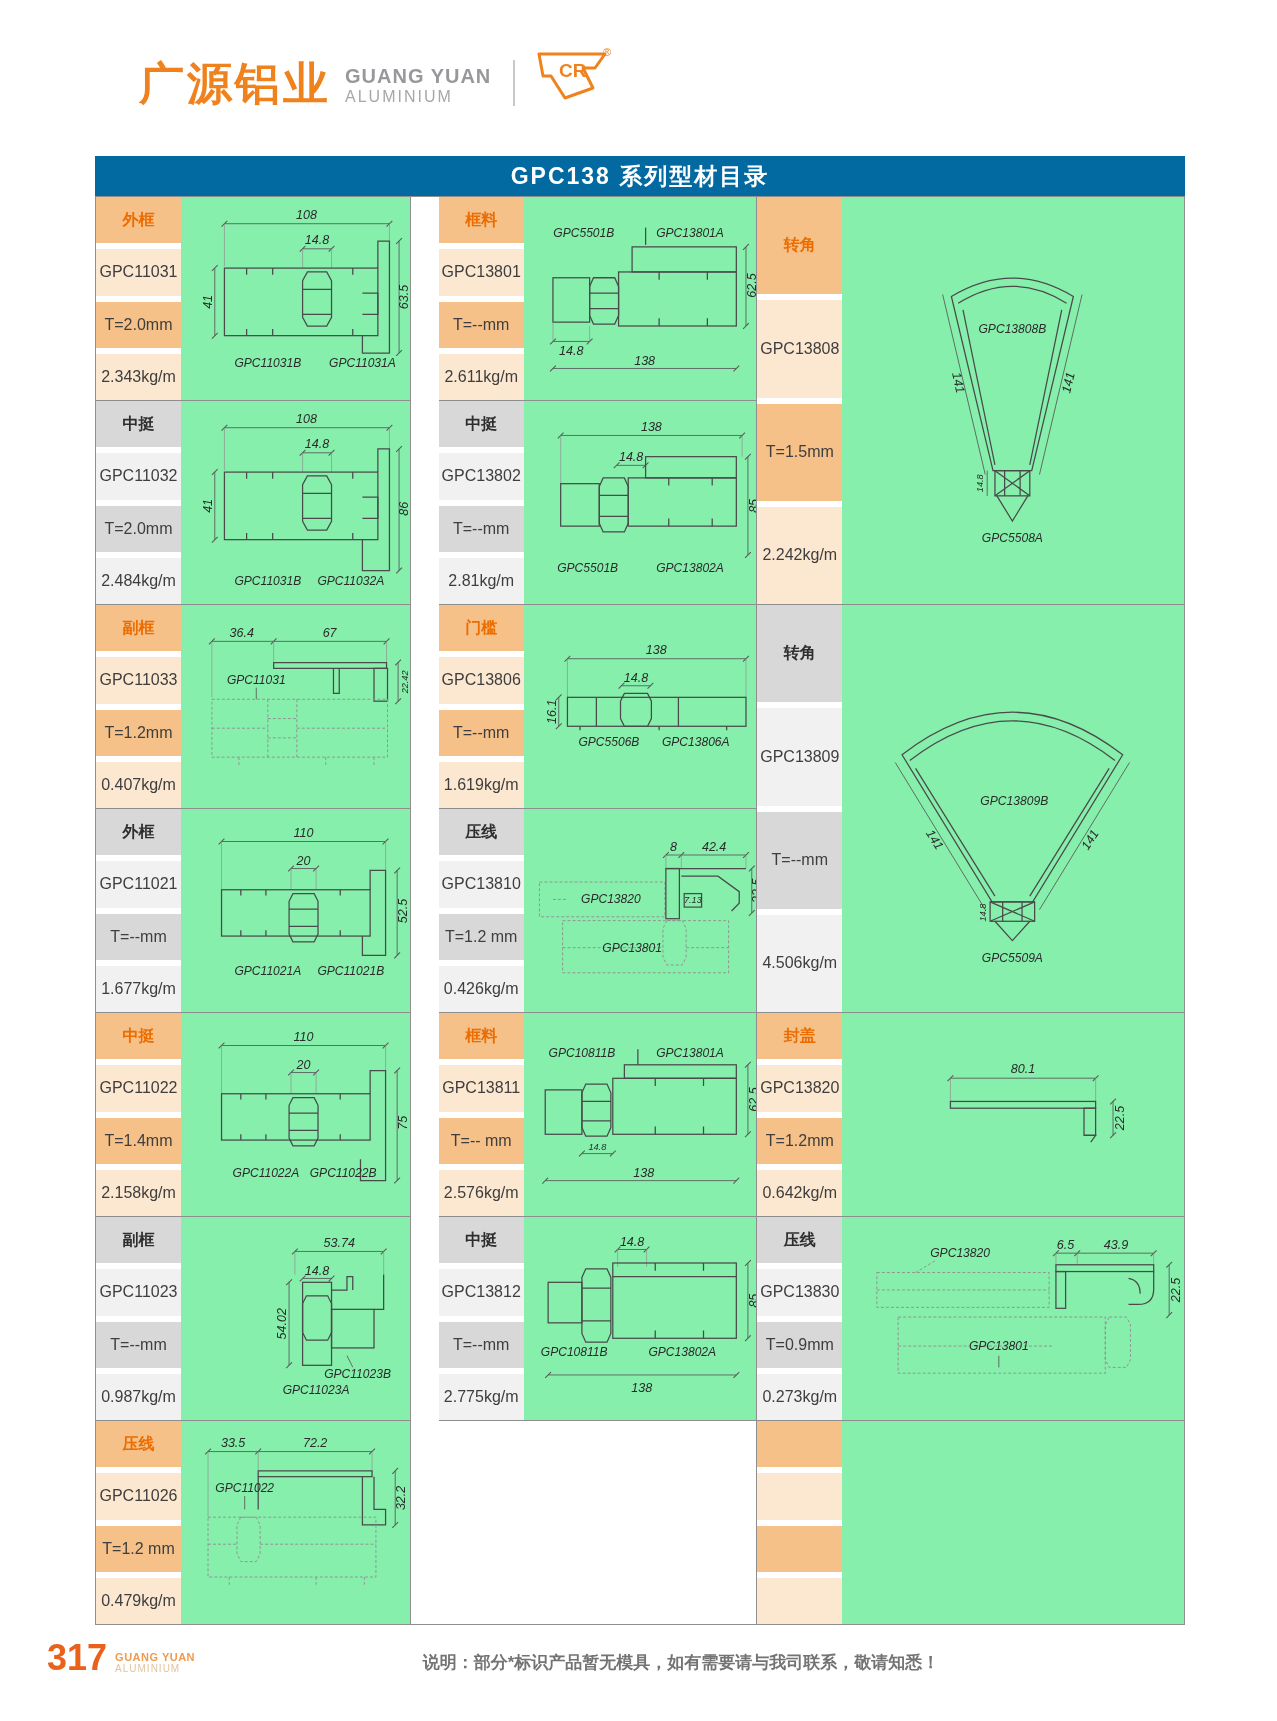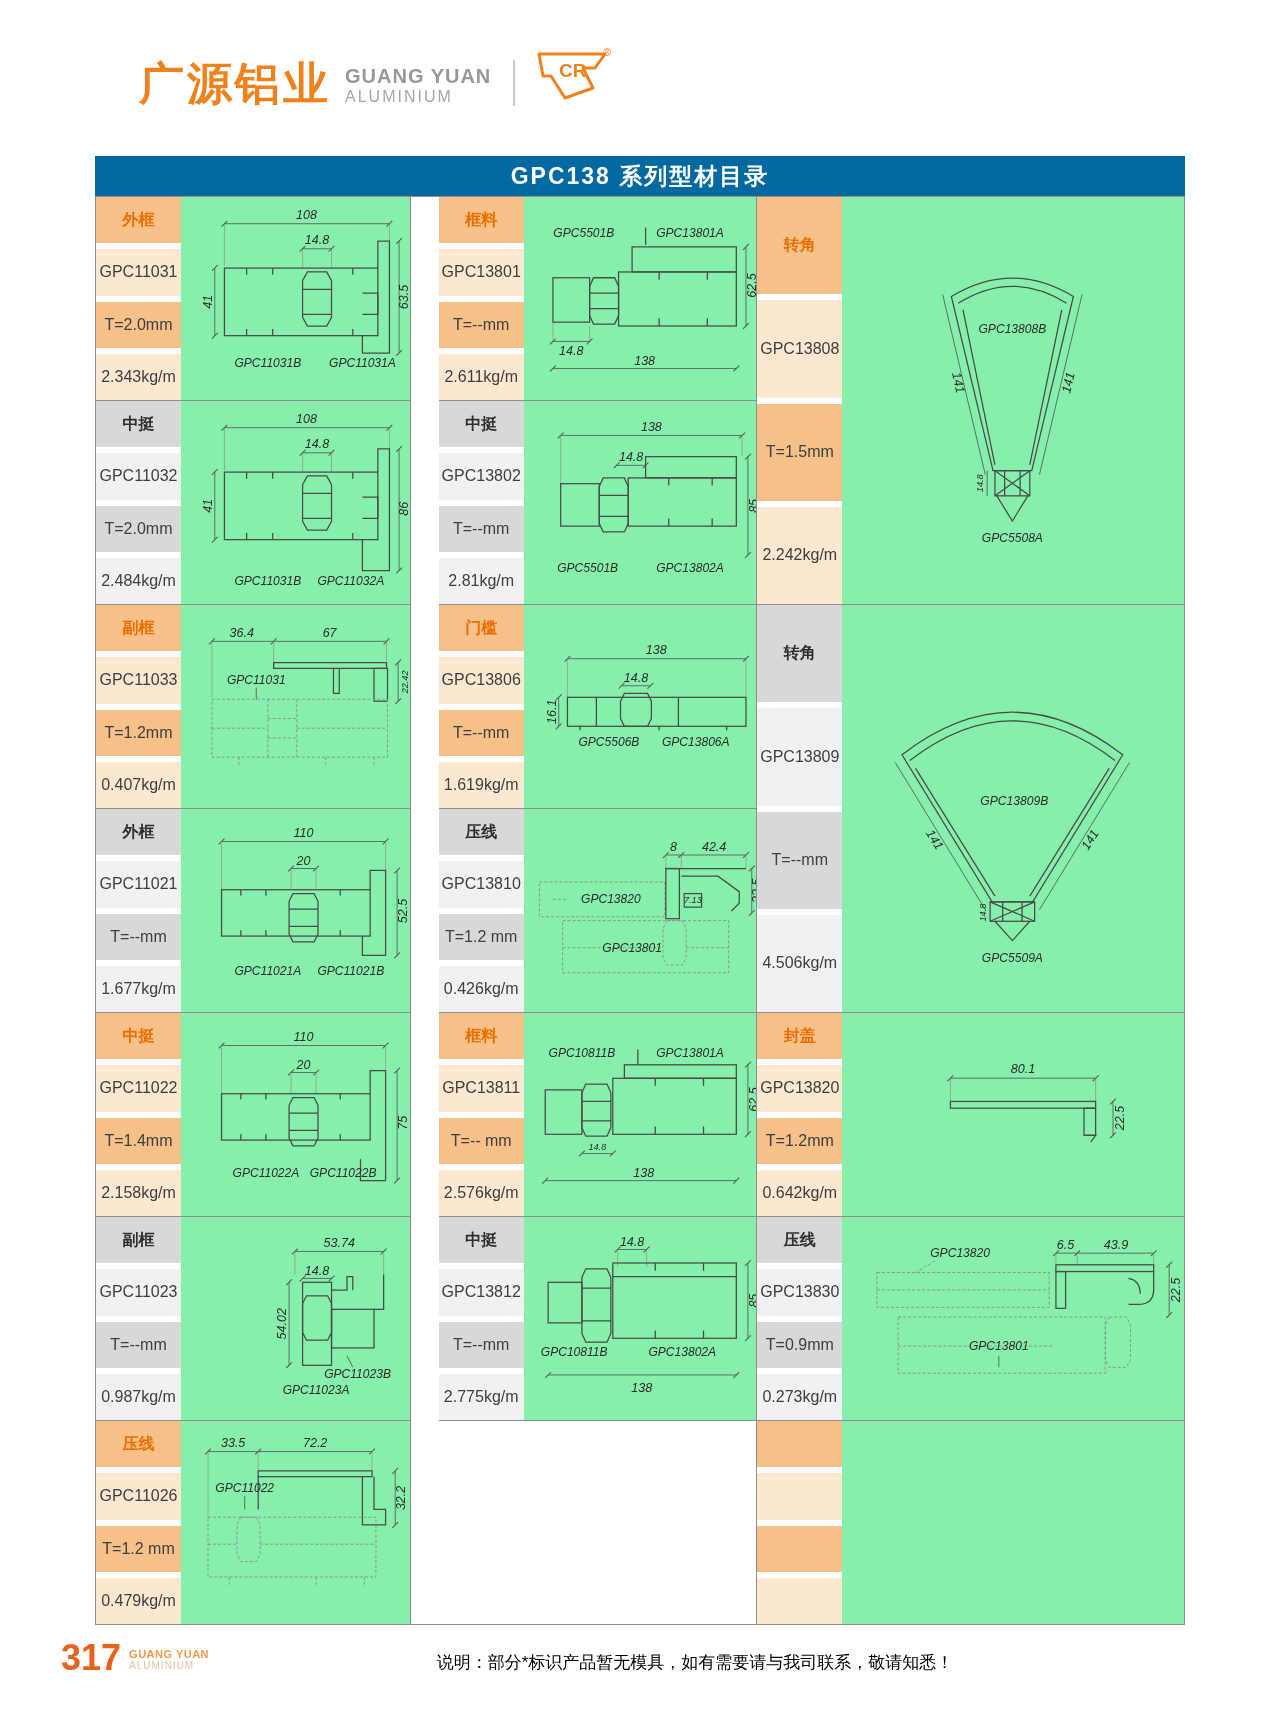--- a/index.html
+++ b/index.html
@@ -42,26 +42,26 @@
   .p{fill:none;stroke:#4A4A4A;stroke-width:1.3;}
   .pd{fill:none;stroke:#929292;stroke-width:1;stroke-dasharray:3 2.2;}
   .d{fill:none;stroke:#5A5A5A;stroke-width:0.9;}
   .tk{fill:none;stroke:#5A5A5A;stroke-width:1.1;}
   .de{fill:none;stroke:#8F8F8F;stroke-width:0.7;}
   text.dn{font-size:13px;fill:#2B2B2B;}
   text.dns{font-size:9.5px;fill:#2B2B2B;}
   text.pl{font-size:12.5px;fill:#2B2B2B;}
 
   
-  .footer{position:absolute;left:61px;top:1642px;width:1120px;display:flex;align-items:center;}
+  .footer{position:absolute;left:47px;top:1642px;width:1120px;display:flex;align-items:flex-end;}
   .pagenum{font-size:36px;font-weight:bold;color:#E9611A;line-height:0.9;}
   .fbrand{margin-left:8px;padding-top:3px;}
   .fb1{font-size:11px;font-weight:bold;color:#EF9A4E;letter-spacing:0.5px;}
   .fb2{font-size:10px;color:#E2C4A2;letter-spacing:1px;}
-  .note{flex:1;text-align:center;font-size:17px;color:#000000;padding-top:9px;font-weight:400;}
+  .note{flex:1;text-align:center;font-size:17px;color:#737373;padding-top:9px;font-weight:700;}
 </style>
 </head>
 <body>
 
 <div class="page">
 
   <div class="hdr">
     <div class="logo-cn">广源铝业</div>
     <div class="logo-en">
       <div class="logo-en1">GUANG YUAN</div>

